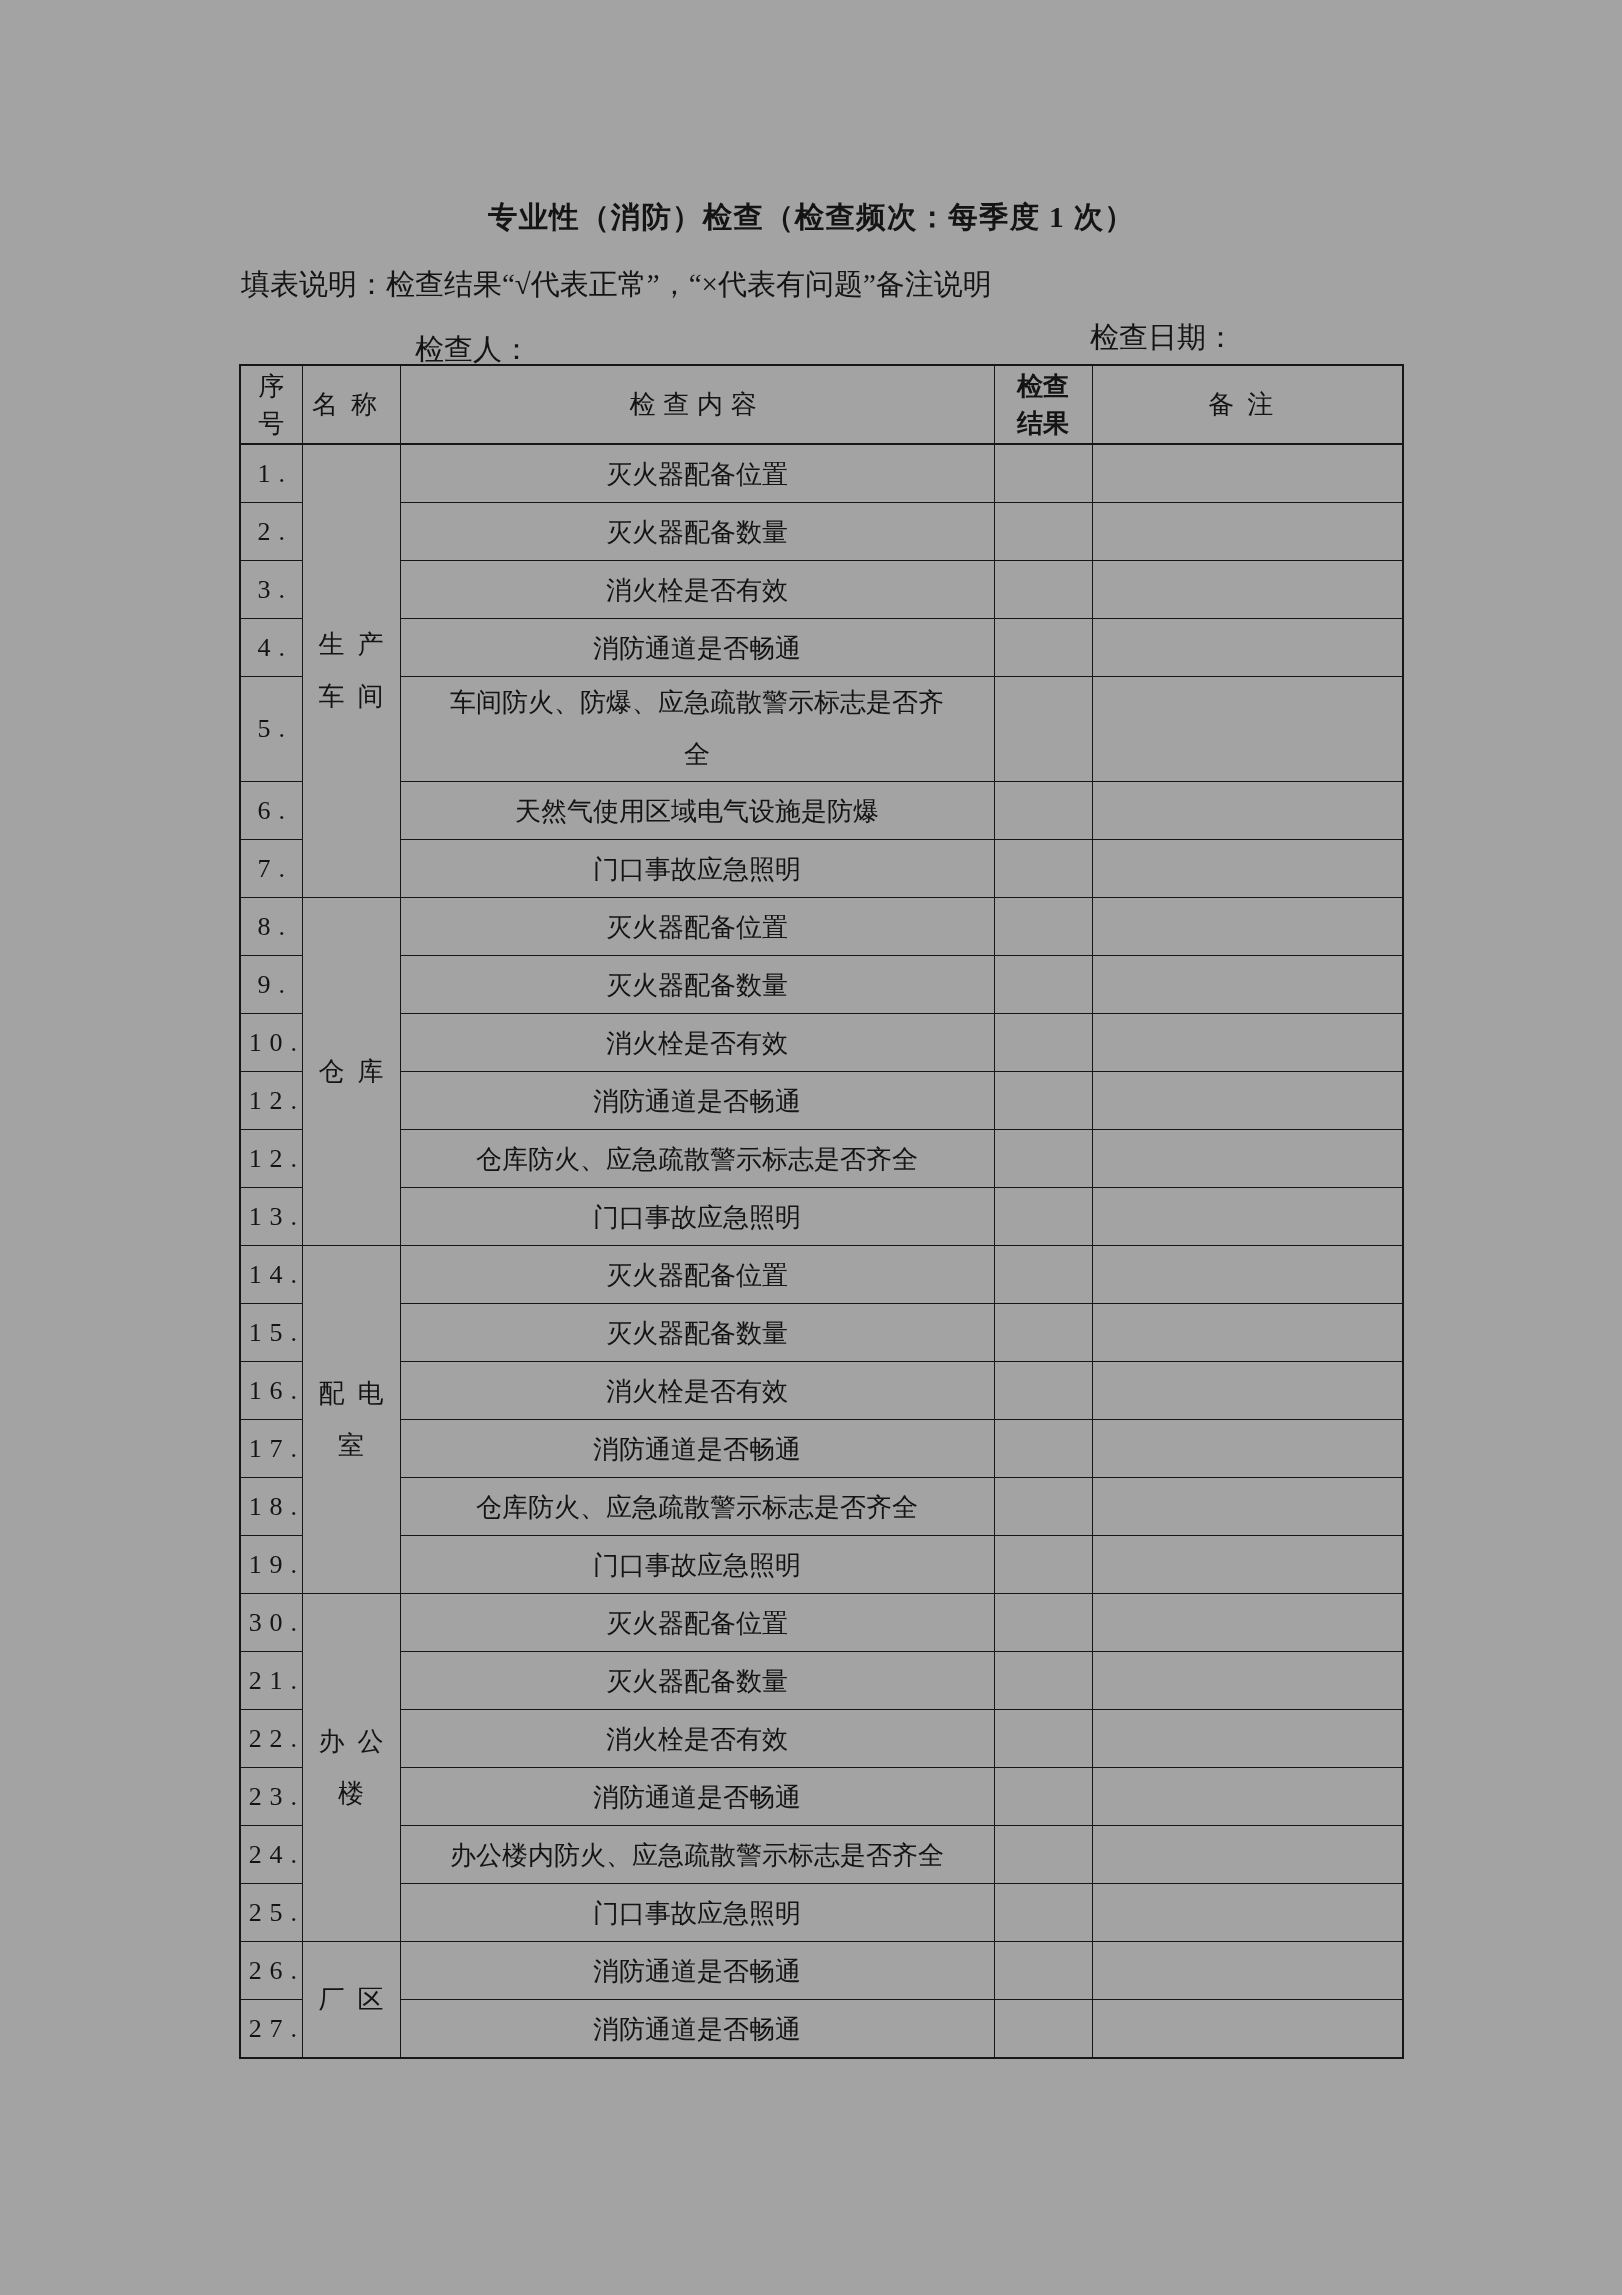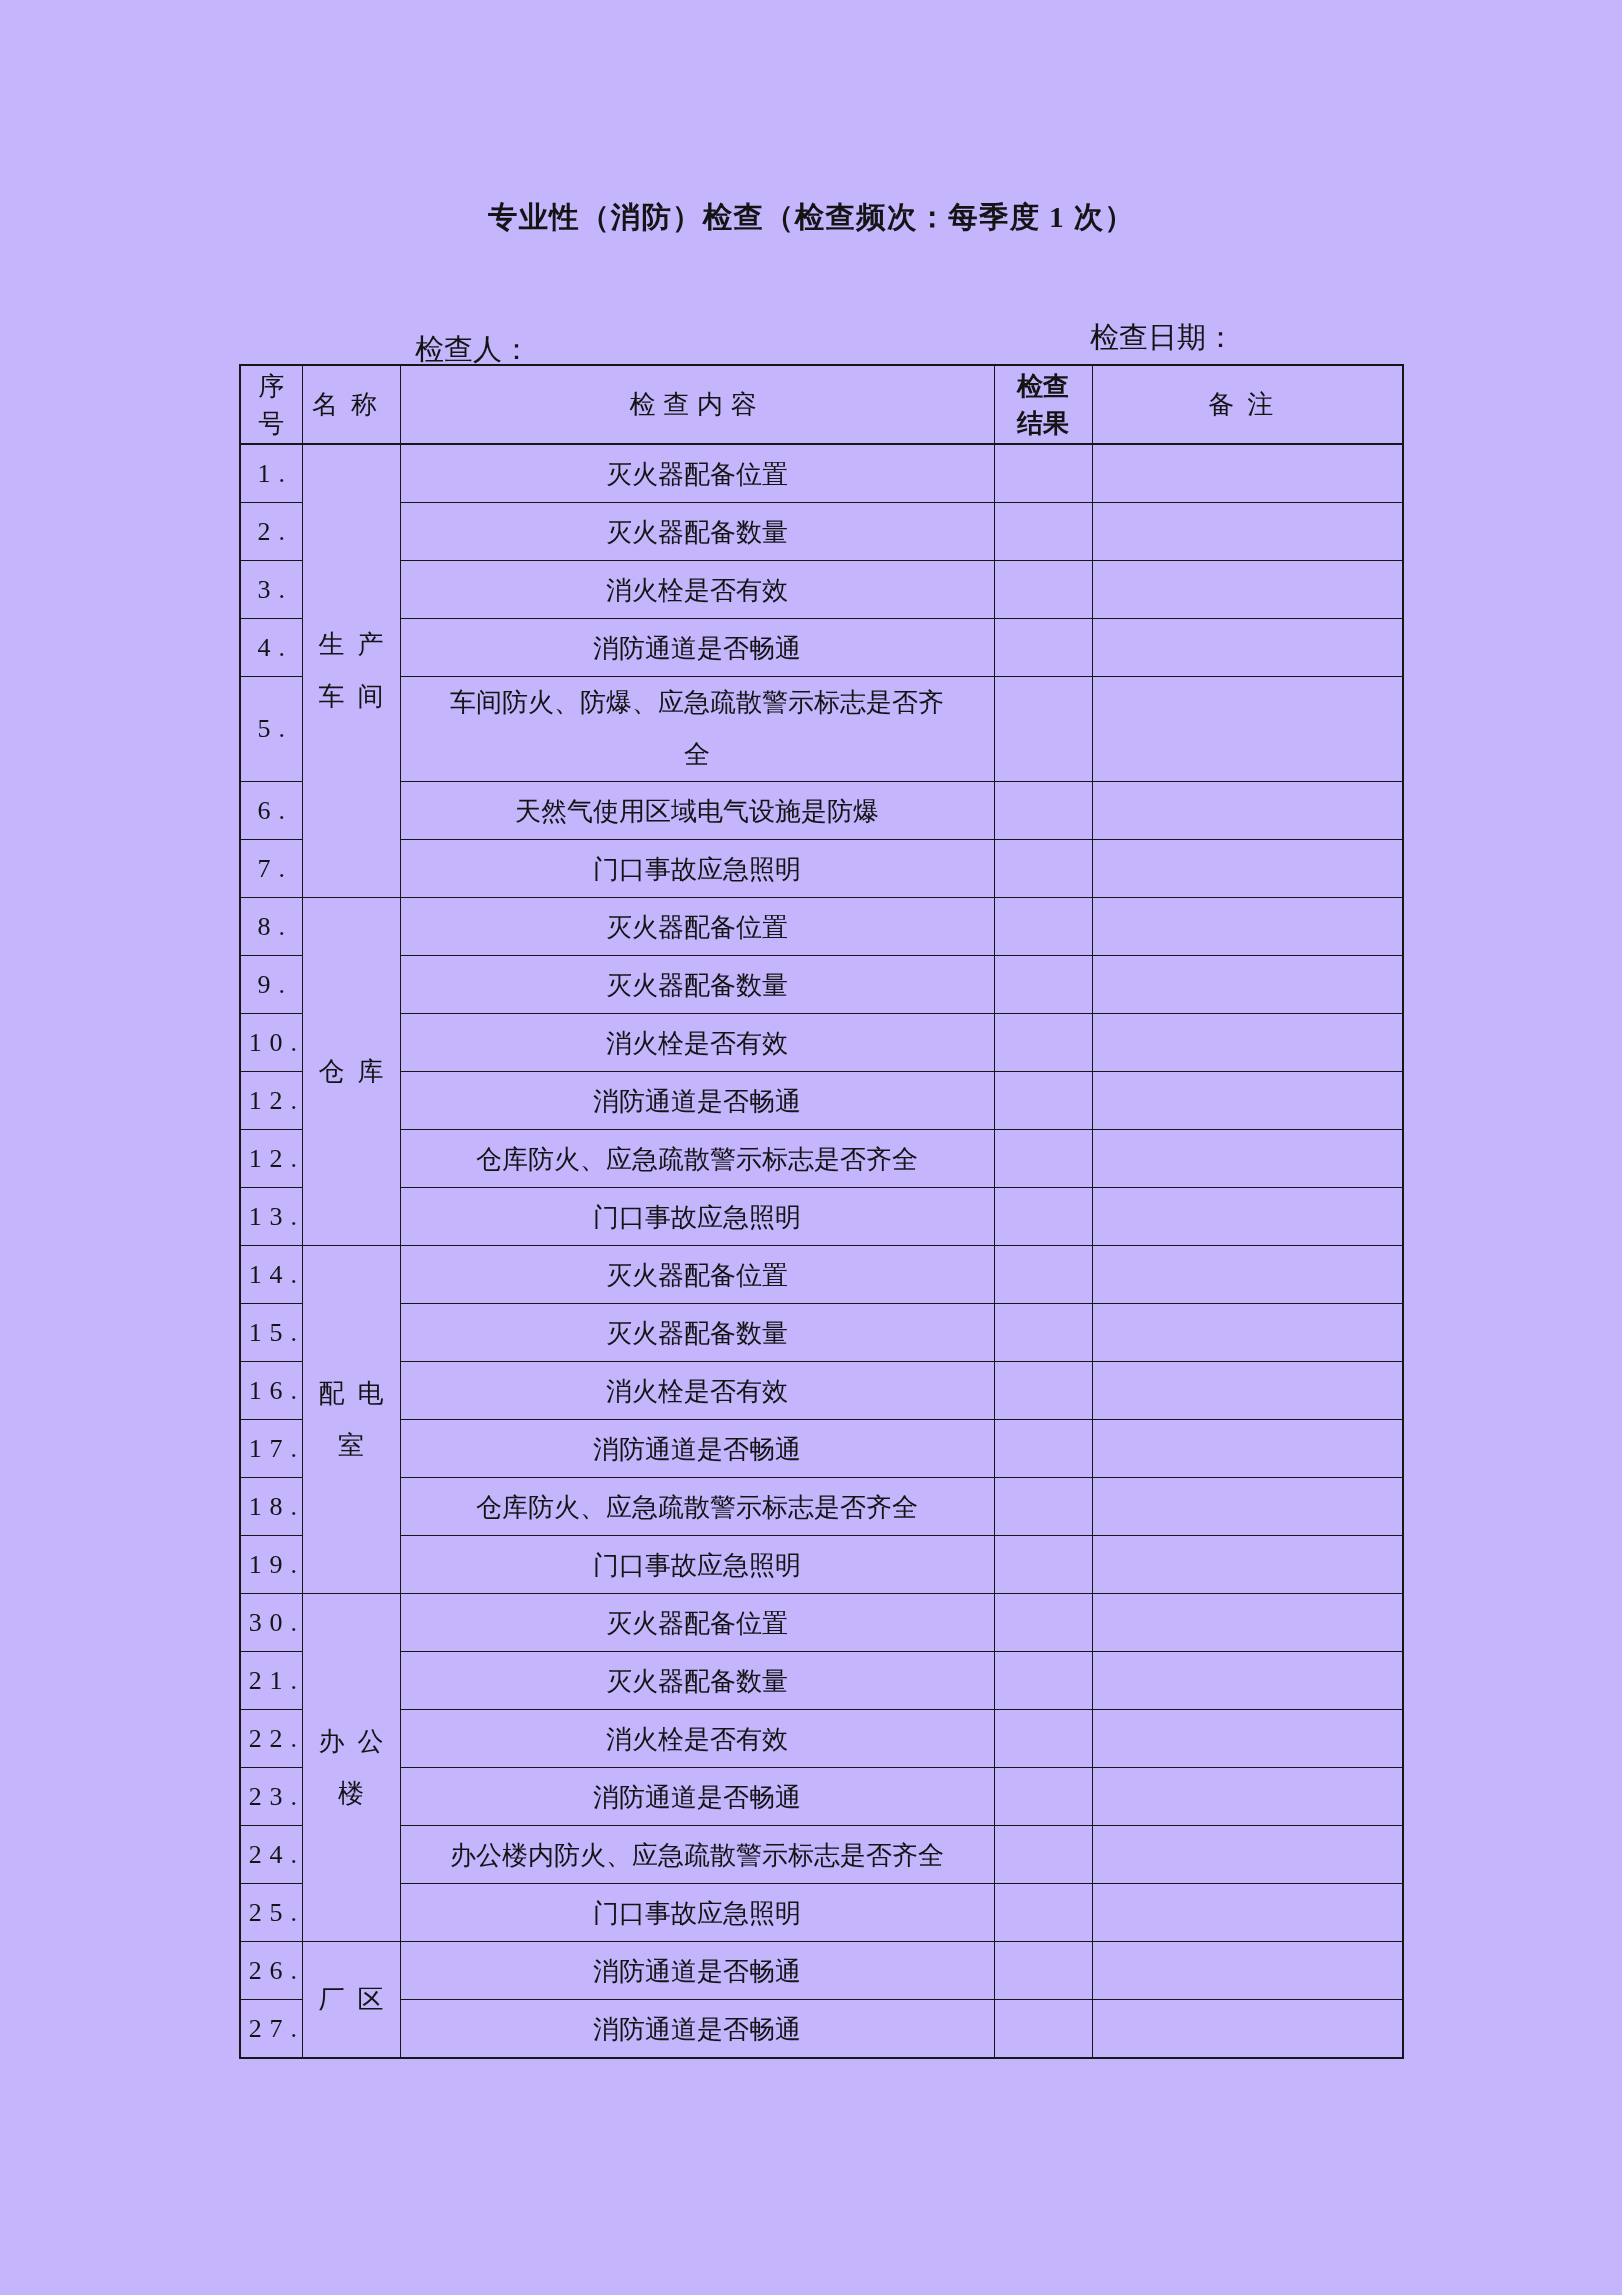--- a/index.html
+++ b/index.html
@@ -8,21 +8,21 @@
     background: #ffffff;
   }
   body {
     width: 1623px;
     height: 2295px;
     position: relative;
     font-family: "Liberation Serif", "DejaVu Serif", serif;
     color: #141414;
     overflow: hidden;
   }
-  .page { position: absolute; inset: 0; background: #c4b5fd; }
+  .page { position: absolute; inset: 0; background: #a3a3a3; }
 
   .doc-title {
     position: absolute;
     top: 198px;
     left: 0;
     width: 1623px;
     text-align: center;
     font-size: 29.4px;
     font-weight: bold;
     letter-spacing: 1.3px;
@@ -97,20 +97,21 @@
     vertical-align: middle;
   }
 </style>
 </head>
 <body>
 
 <div class="page">
 
   <div class="doc-title">专业性（消防）检查（检查频次：每季度 1 次）</div>
 
+  <div class="doc-instructions">填表说明：检查结果“√代表正常”，“×代表有问题”备注说明</div>
 
   <div class="sig-inspector">检查人：</div>
 
   <div class="sig-date">检查日期：</div>
 
   <table class="check-table">
     <colgroup>
       <col style="width:62px">
       <col style="width:98px">
       <col style="width:594px">

